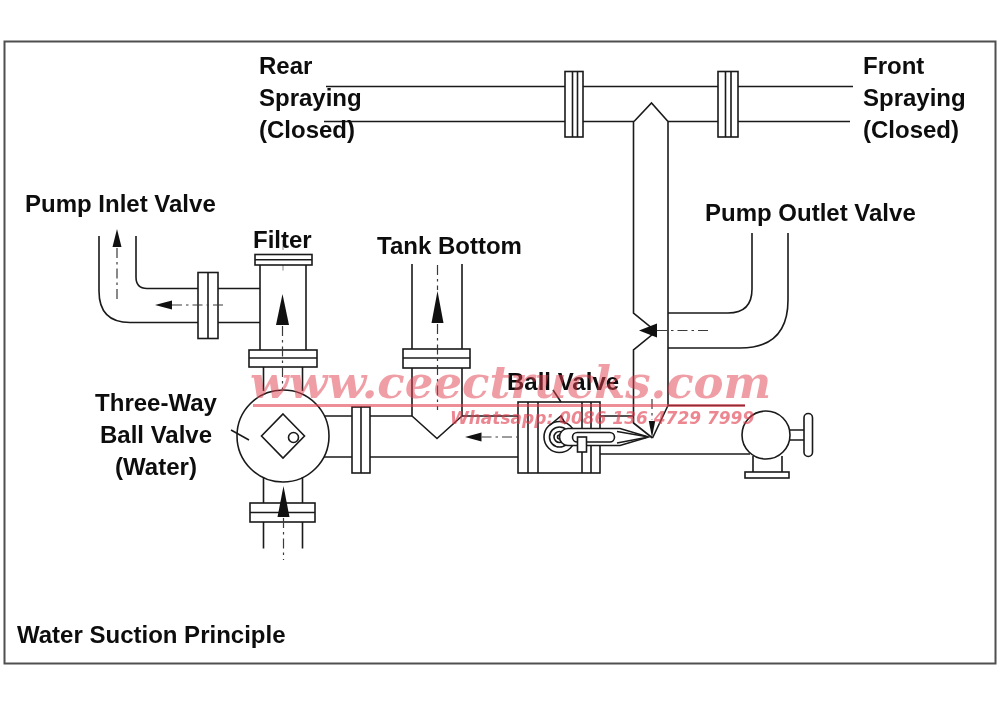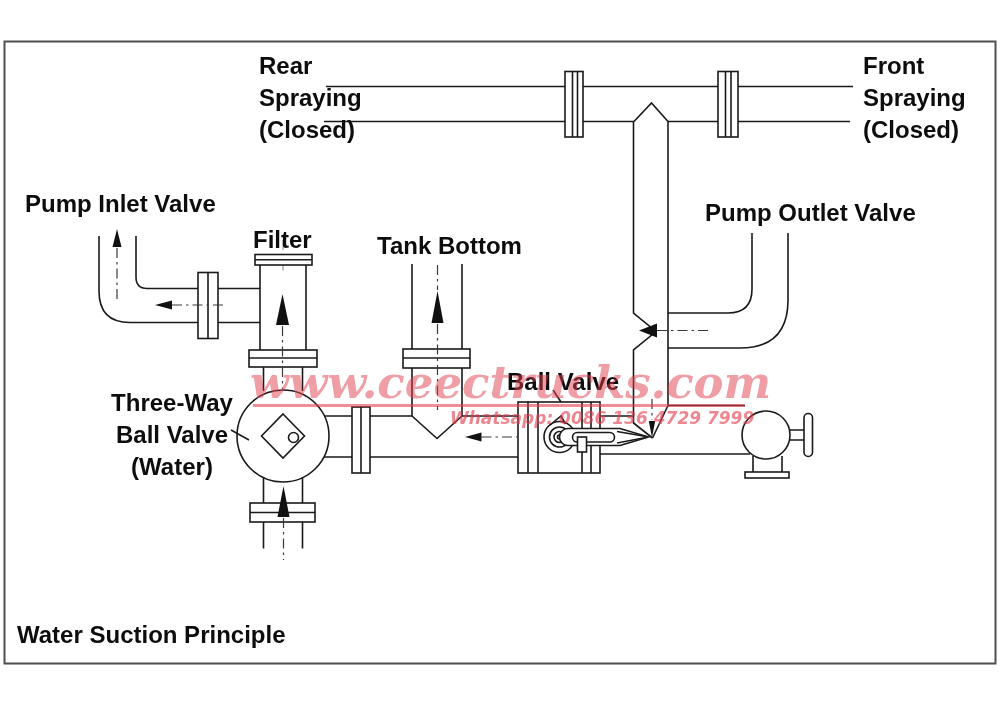--- a/index.html
+++ b/index.html
@@ -161,21 +161,21 @@
   </div>
 
   <div class="lbl" style="left:25px;top:188px;">Pump Inlet Valve</div>
 
   <div class="lbl" style="left:253px;top:224px;text-align:right;">Filter</div>
 
   <div class="lbl" style="left:377px;top:230px;">Tank Bottom</div>
 
   <div class="lbl" style="left:705px;top:197px;">Pump Outlet Valve</div>
 
-  <div class="lbl center" style="left:72px;top:387px;width:200px;text-align:center;">
+  <div class="lbl center" style="left:56px;top:387px;width:200px;text-align:center;">
     <div>Three-Way</div>
     <div>Ball Valve</div>
     <div>(Water)</div>
   </div>
 
   <div class="lbl" style="left:507px;top:366px;">Ball Valve</div>
 
   <div class="lbl center" style="left:662px;top:483px;width:250px;">
   </div>
 

